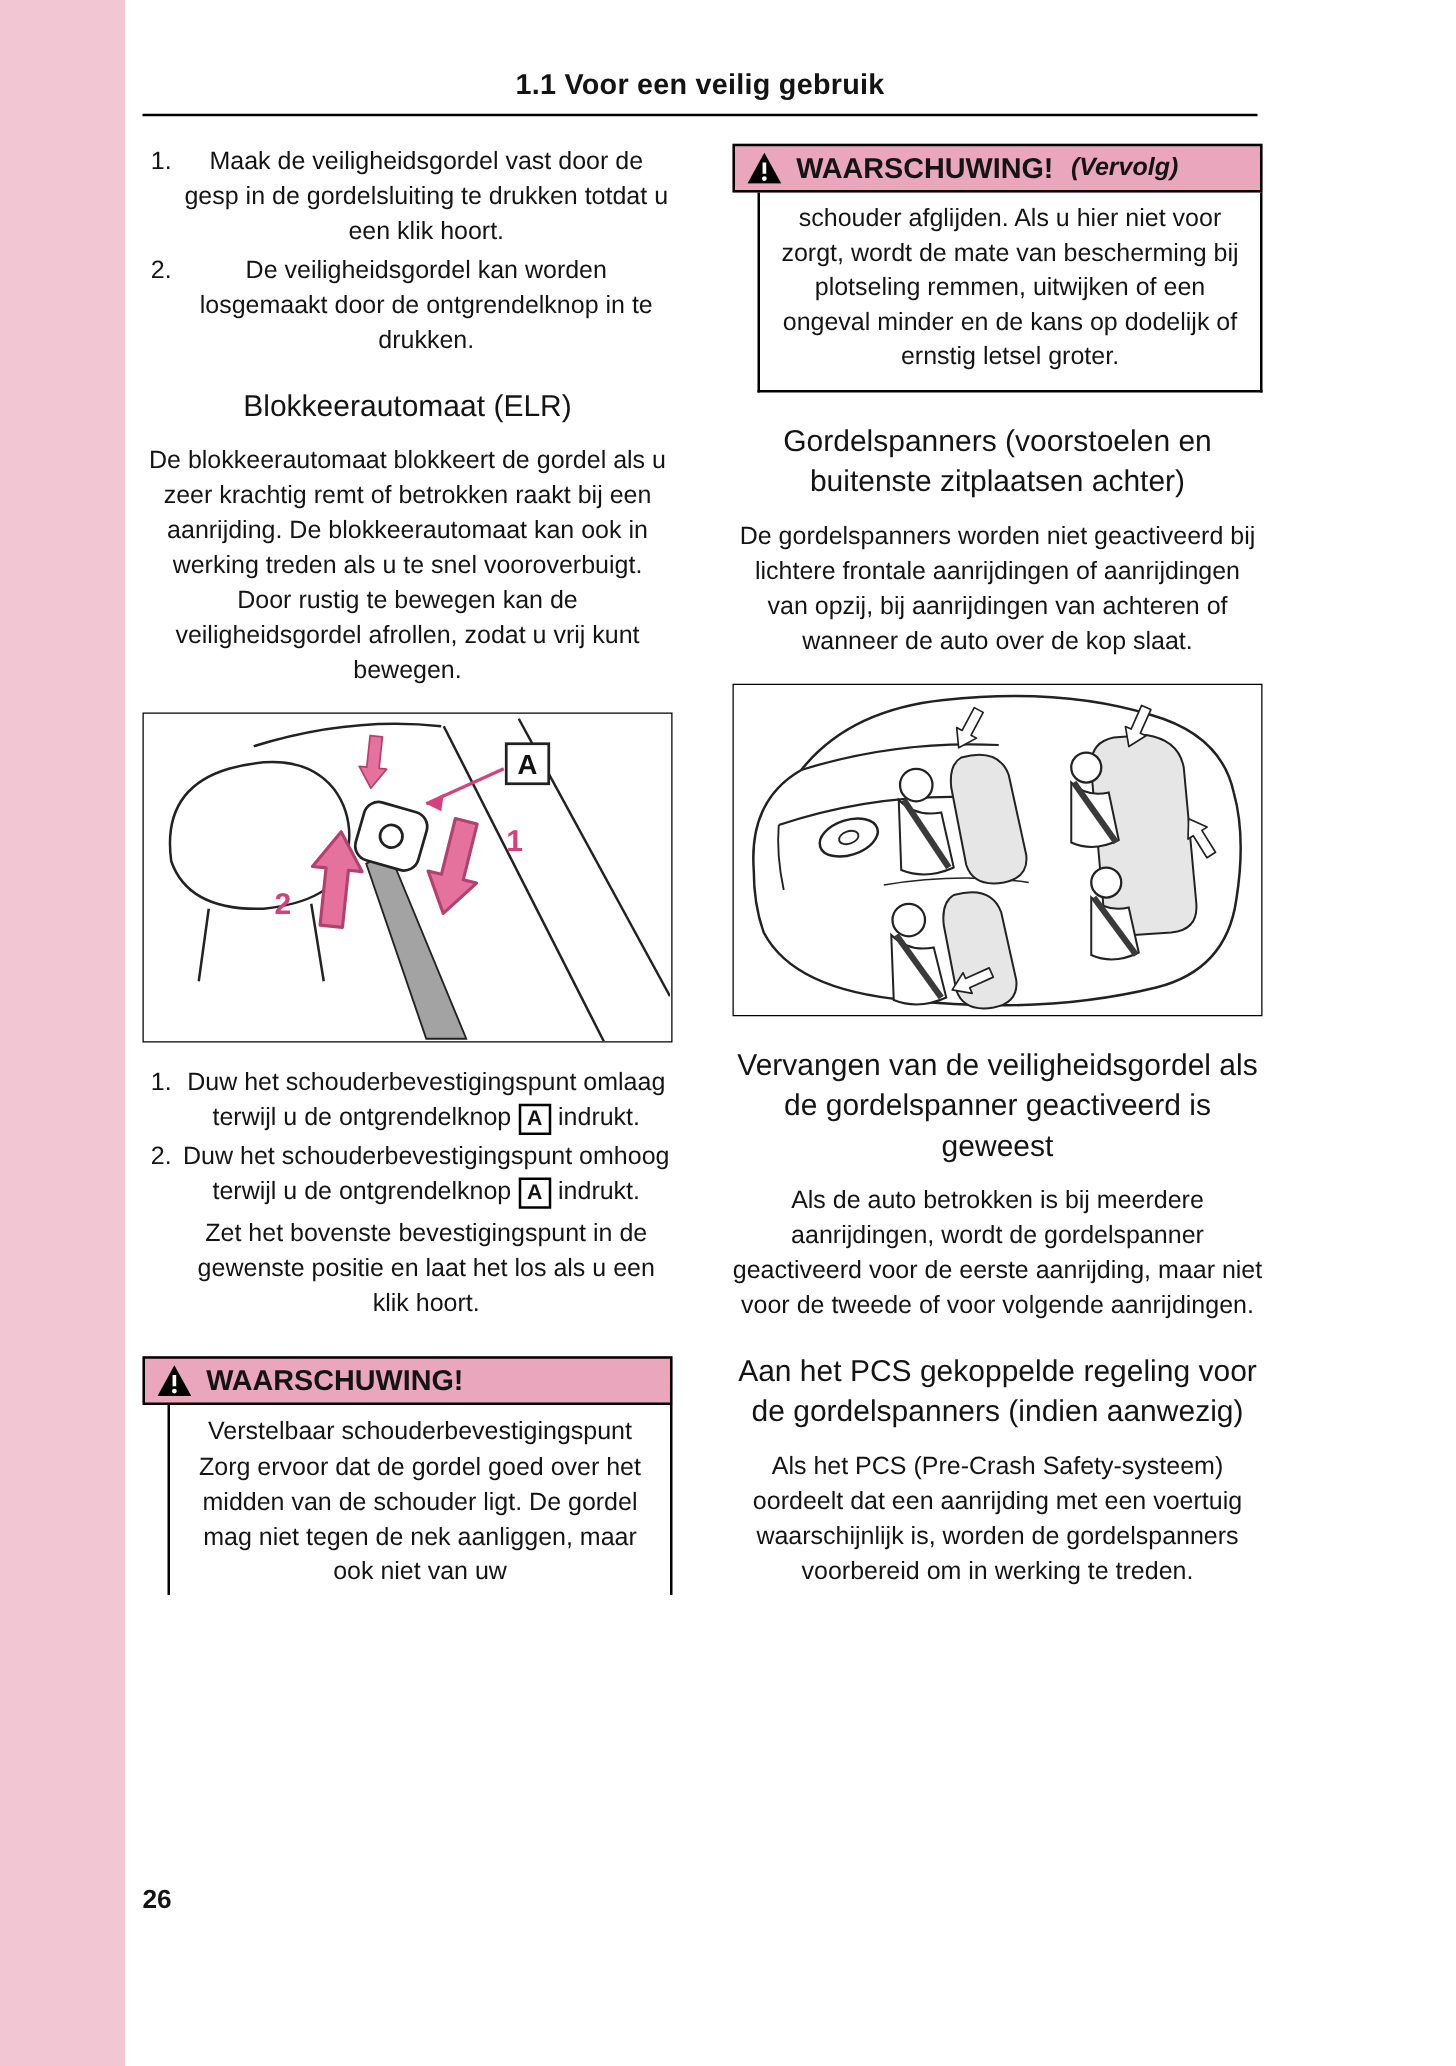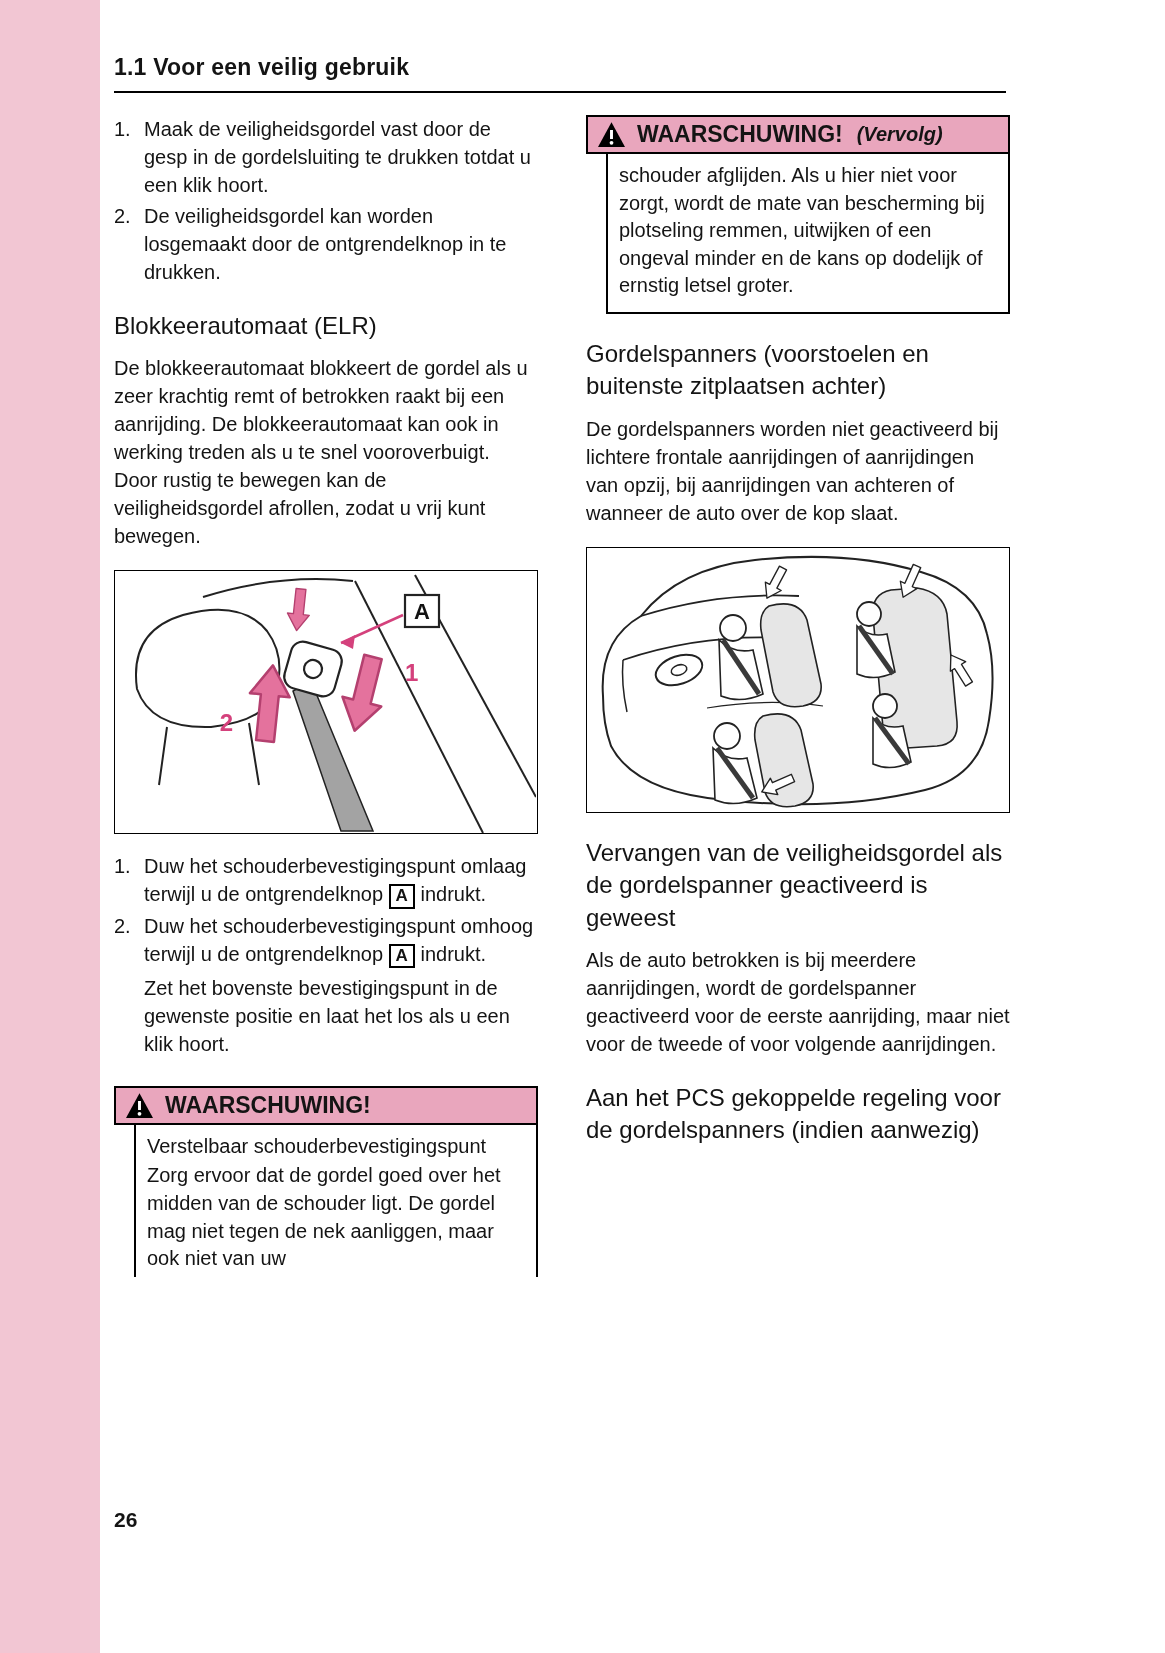--- a/index.html
+++ b/index.html
@@ -13,20 +13,21 @@
   }
   .stripe {
     position:absolute; left:0; top:0;
     width:100px; height:1653px;
     background:#f2c6d3;
   }
   .page {
     position:absolute; left:100px; top:0;
     width:1065px; height:1653px;
     padding:54px 0 0 14px;
+    text-align:center;
   }
   .page-header {
     width:892px;
     border-bottom:2px solid #000;
     padding-bottom:10px;
   }
   .page-header h1 { font-size:23px; font-weight:bold; letter-spacing:0.2px; }
   .columns { display:flex; gap:48px; margin-top:22px; width:900px; }
   .col { width:424px; }
   p.body { font-size:20px; line-height:1.4; margin-bottom:15px; }
@@ -237,18 +238,19 @@
           <polygon points="-9,0 9,0 9,46 20,46 0,76 -20,46 -9,46" transform="translate(330,18) rotate(24) scale(0.45)" fill="#fff" stroke="#222" stroke-width="3" stroke-linejoin="round"></polygon>
           <polygon points="-9,0 9,0 9,46 20,46 0,76 -20,46 -9,46" transform="translate(382,136) rotate(148) scale(0.45)" fill="#fff" stroke="#222" stroke-width="3" stroke-linejoin="round"></polygon>
           <polygon points="-9,0 9,0 9,46 20,46 0,76 -20,46 -9,46" transform="translate(206,230) rotate(66) scale(0.45)" fill="#fff" stroke="#222" stroke-width="3" stroke-linejoin="round"></polygon>
         </svg>
       </div>
 
       <h3 class="subhead">Vervangen van de veiligheidsgordel als de gordelspanner geactiveerd is geweest</h3>
       <p class="body">Als de auto betrokken is bij meerdere aanrijdingen, wordt de gordelspanner geactiveerd voor de eerste aanrijding, maar niet voor de tweede of voor volgende aanrijdingen.</p>
 
       <h3 class="subhead">Aan het PCS gekoppelde regeling voor de gordelspanners (indien aanwezig)</h3>
+      <p class="body">Als het PCS (Pre-Crash Safety-systeem) oordeelt dat een aanrijding met een voertuig waarschijnlijk is, worden de gordelspanners voorbereid om in werking te treden.</p>
 
     </div>
   </div>
 </div>
 
 <div class="page-num">26</div>
 
 </body></html>

